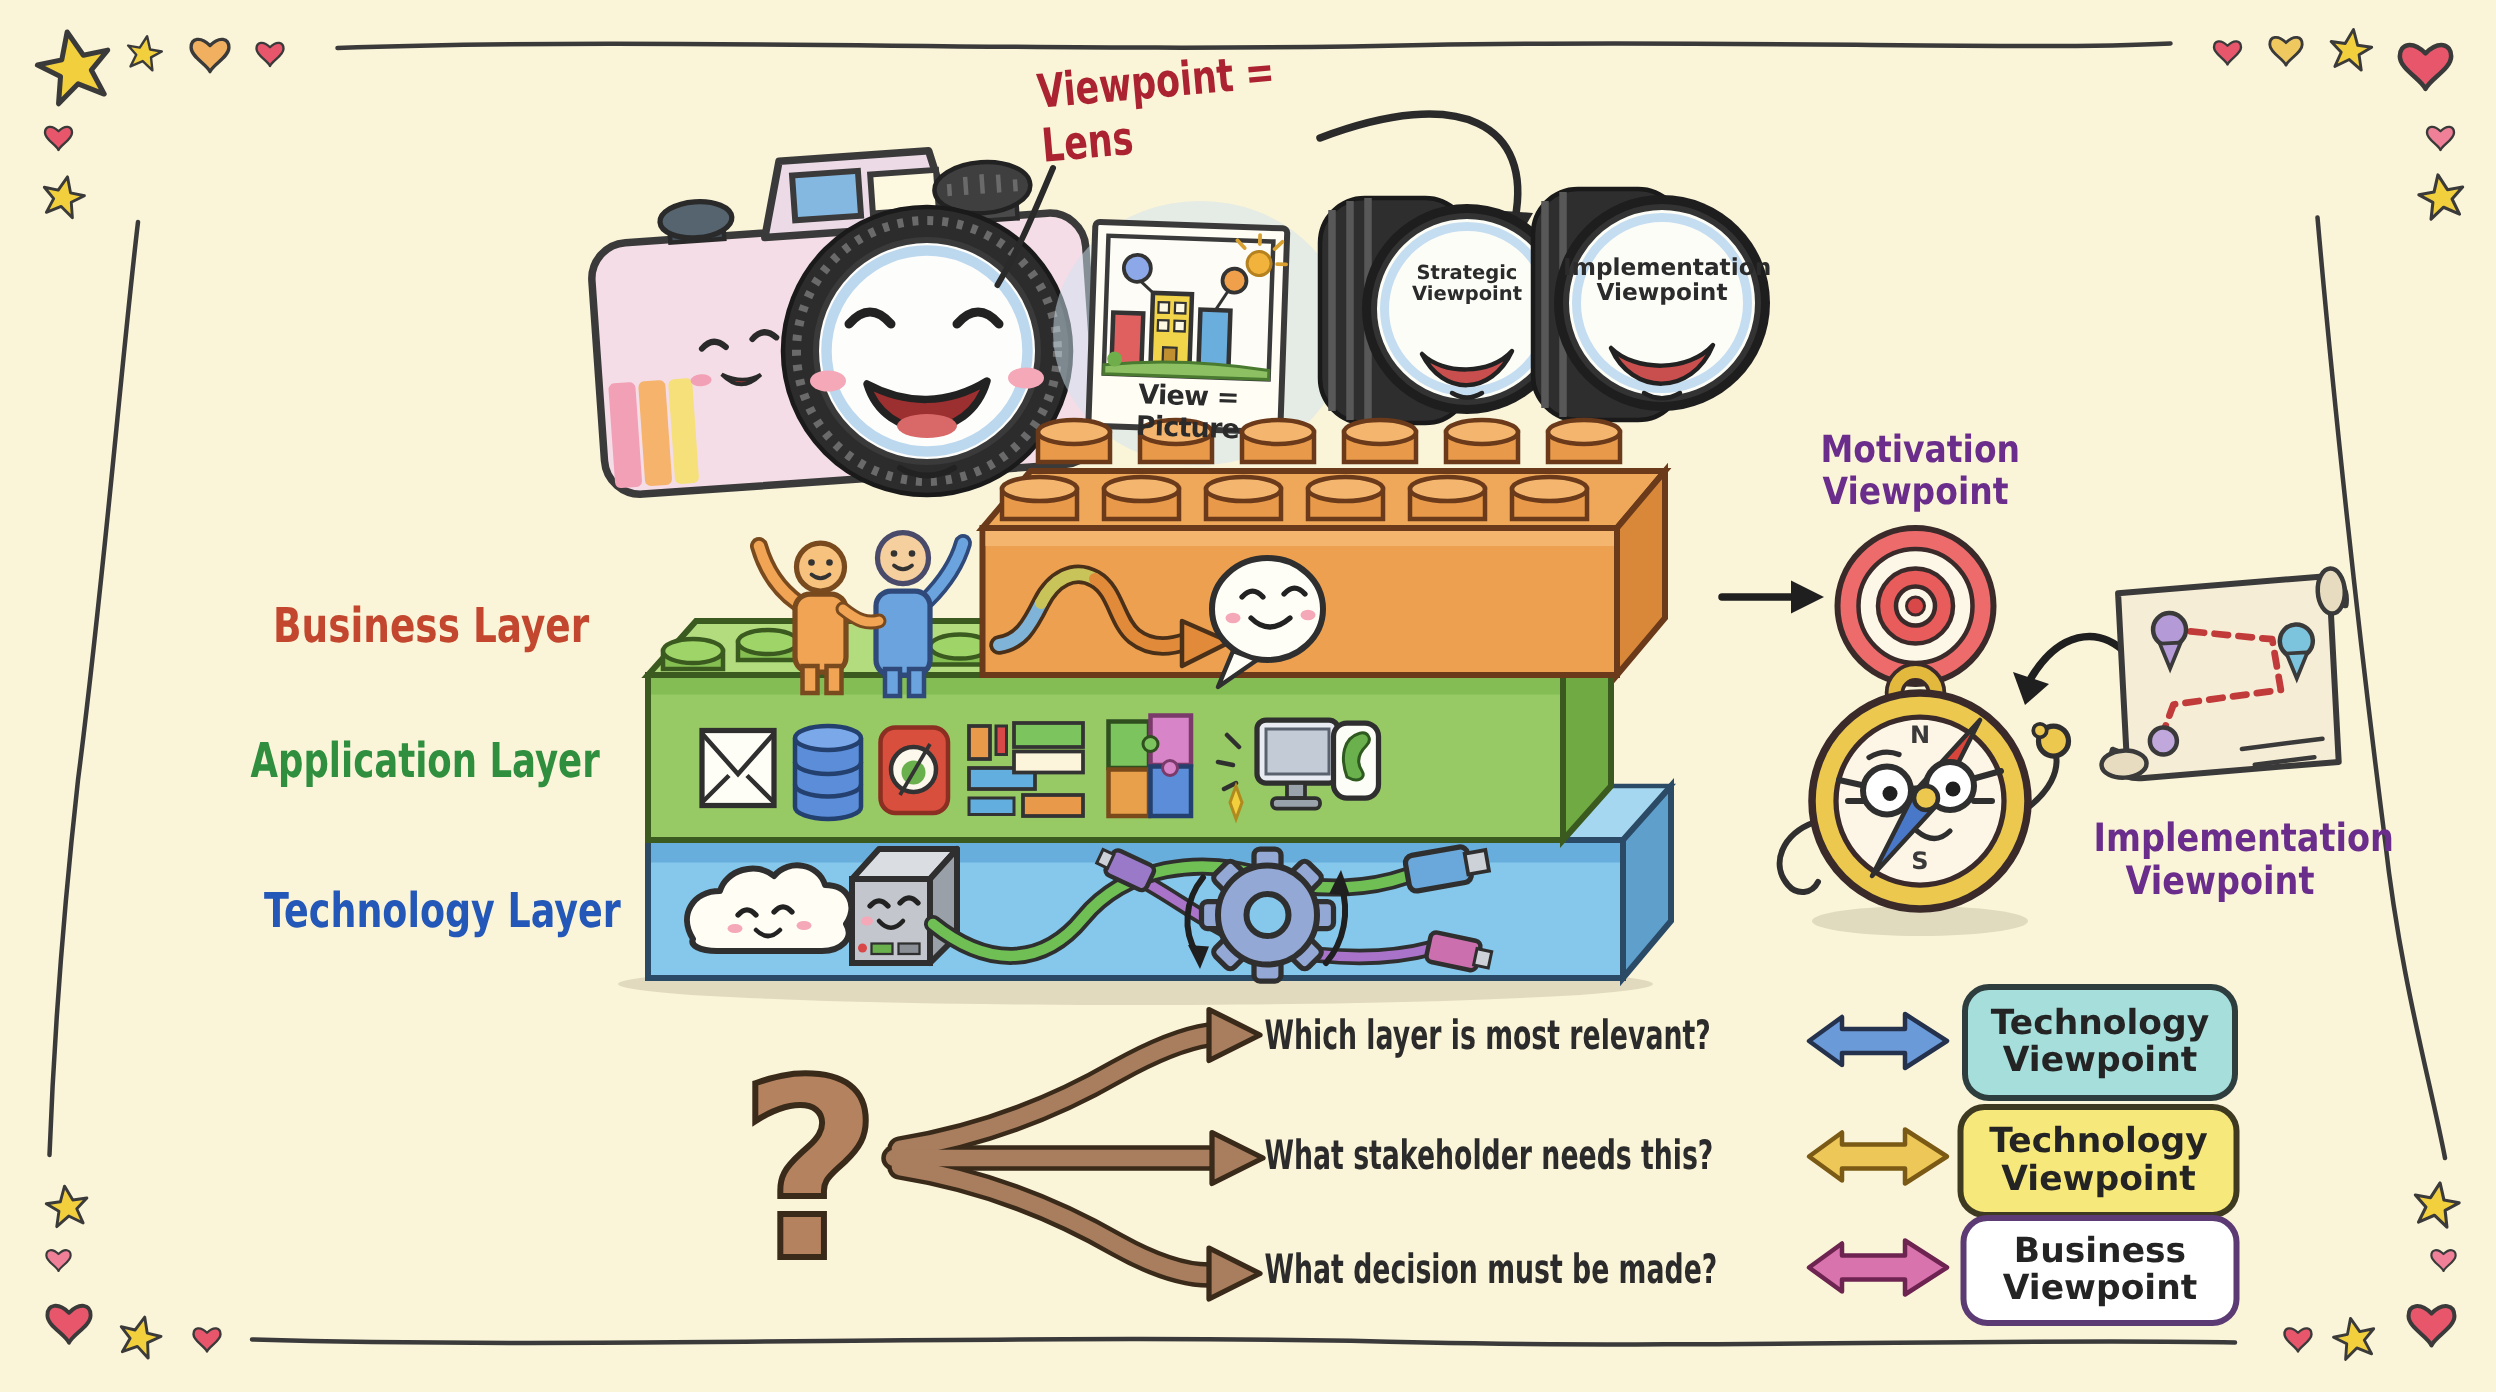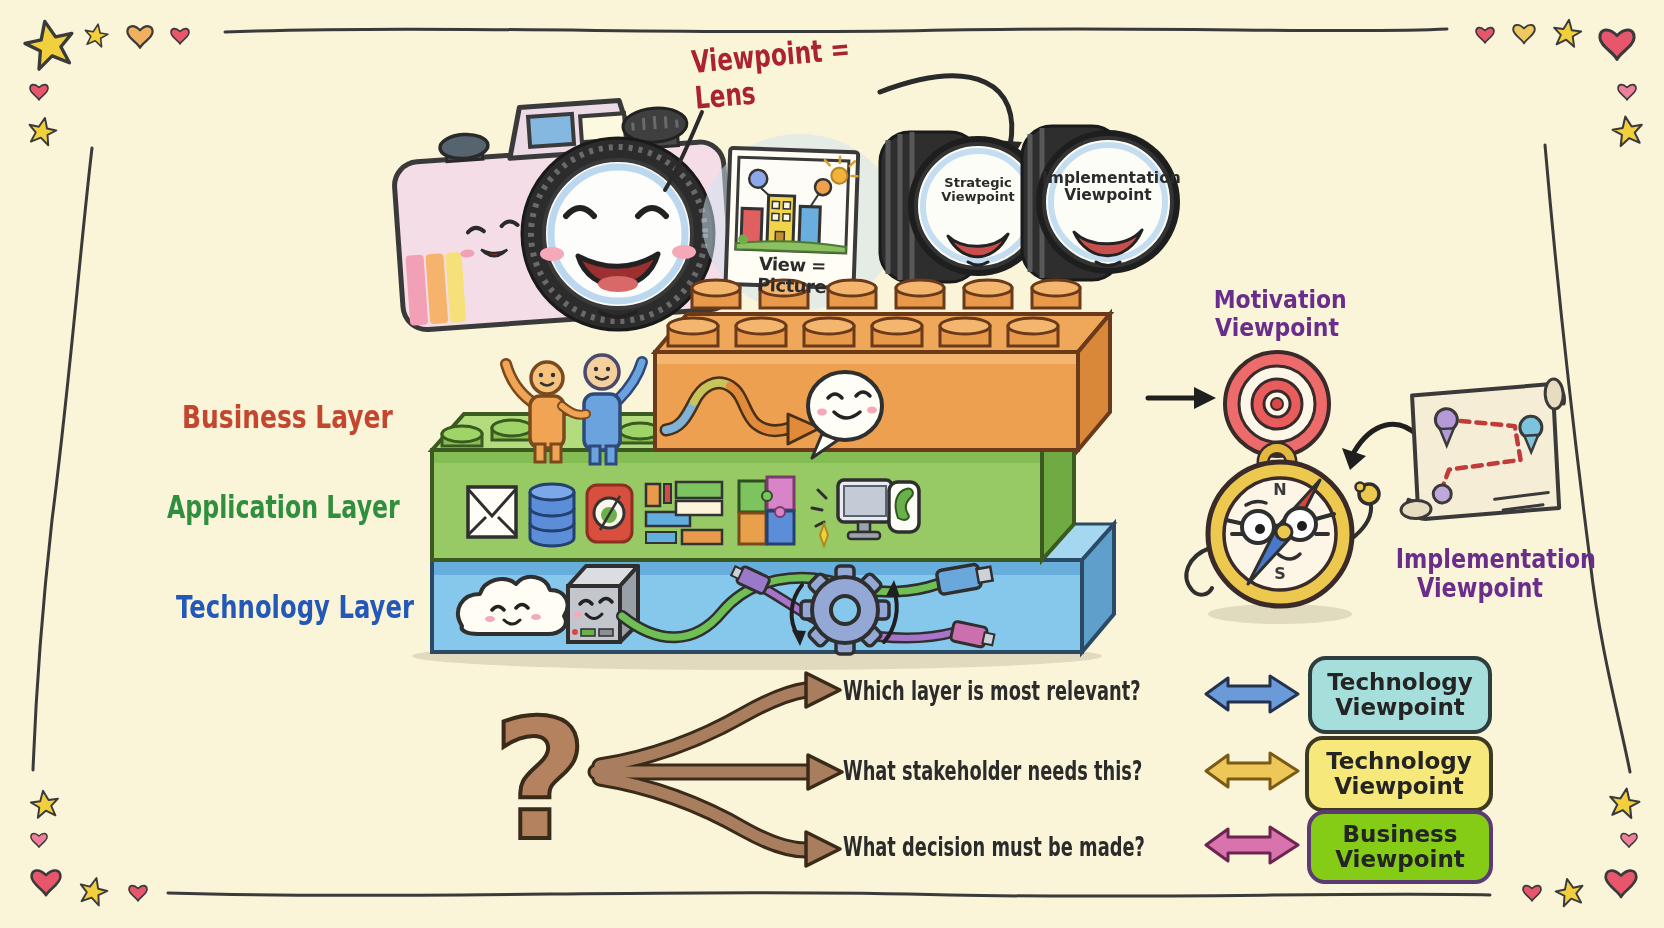--- a/index.html
+++ b/index.html
@@ -458,16 +458,16 @@
 <div class="abs hand center" style="left:1271px;top:564px;width:18px;font-size:16px;color:#3a3a3a;">S</div>
 
 <div class="abs hand nowrap q-text" style="left:843px;top:675px;">Which layer is most relevant?</div>
 <div class="abs hand nowrap q-text" style="left:843px;top:755px;">What stakeholder needs this?</div>
 <div class="abs hand nowrap q-text" style="left:843px;top:831px;">What decision must be made?</div>
 
 <div class="abs vp-box pre" style="left:1308px;top:656px;width:176px;height:70px;background:#A5DEDB;border:4px solid #2e3e3e;">Technology
 Viewpoint</div>
 <div class="abs vp-box pre" style="left:1305px;top:736px;width:180px;height:68px;background:#F6E87A;border:4px solid #3e3a22;">Technology
 Viewpoint</div>
-<div class="abs vp-box pre" style="left:1307px;top:810px;width:178px;height:66px;background:#84cc16;border:4px solid #5c3a74;">Business
+<div class="abs vp-box pre" style="left:1307px;top:810px;width:178px;height:66px;background:#ffffff;border:4px solid #5c3a74;">Business
 Viewpoint</div>
 
 </div>
 
 </body></html>

